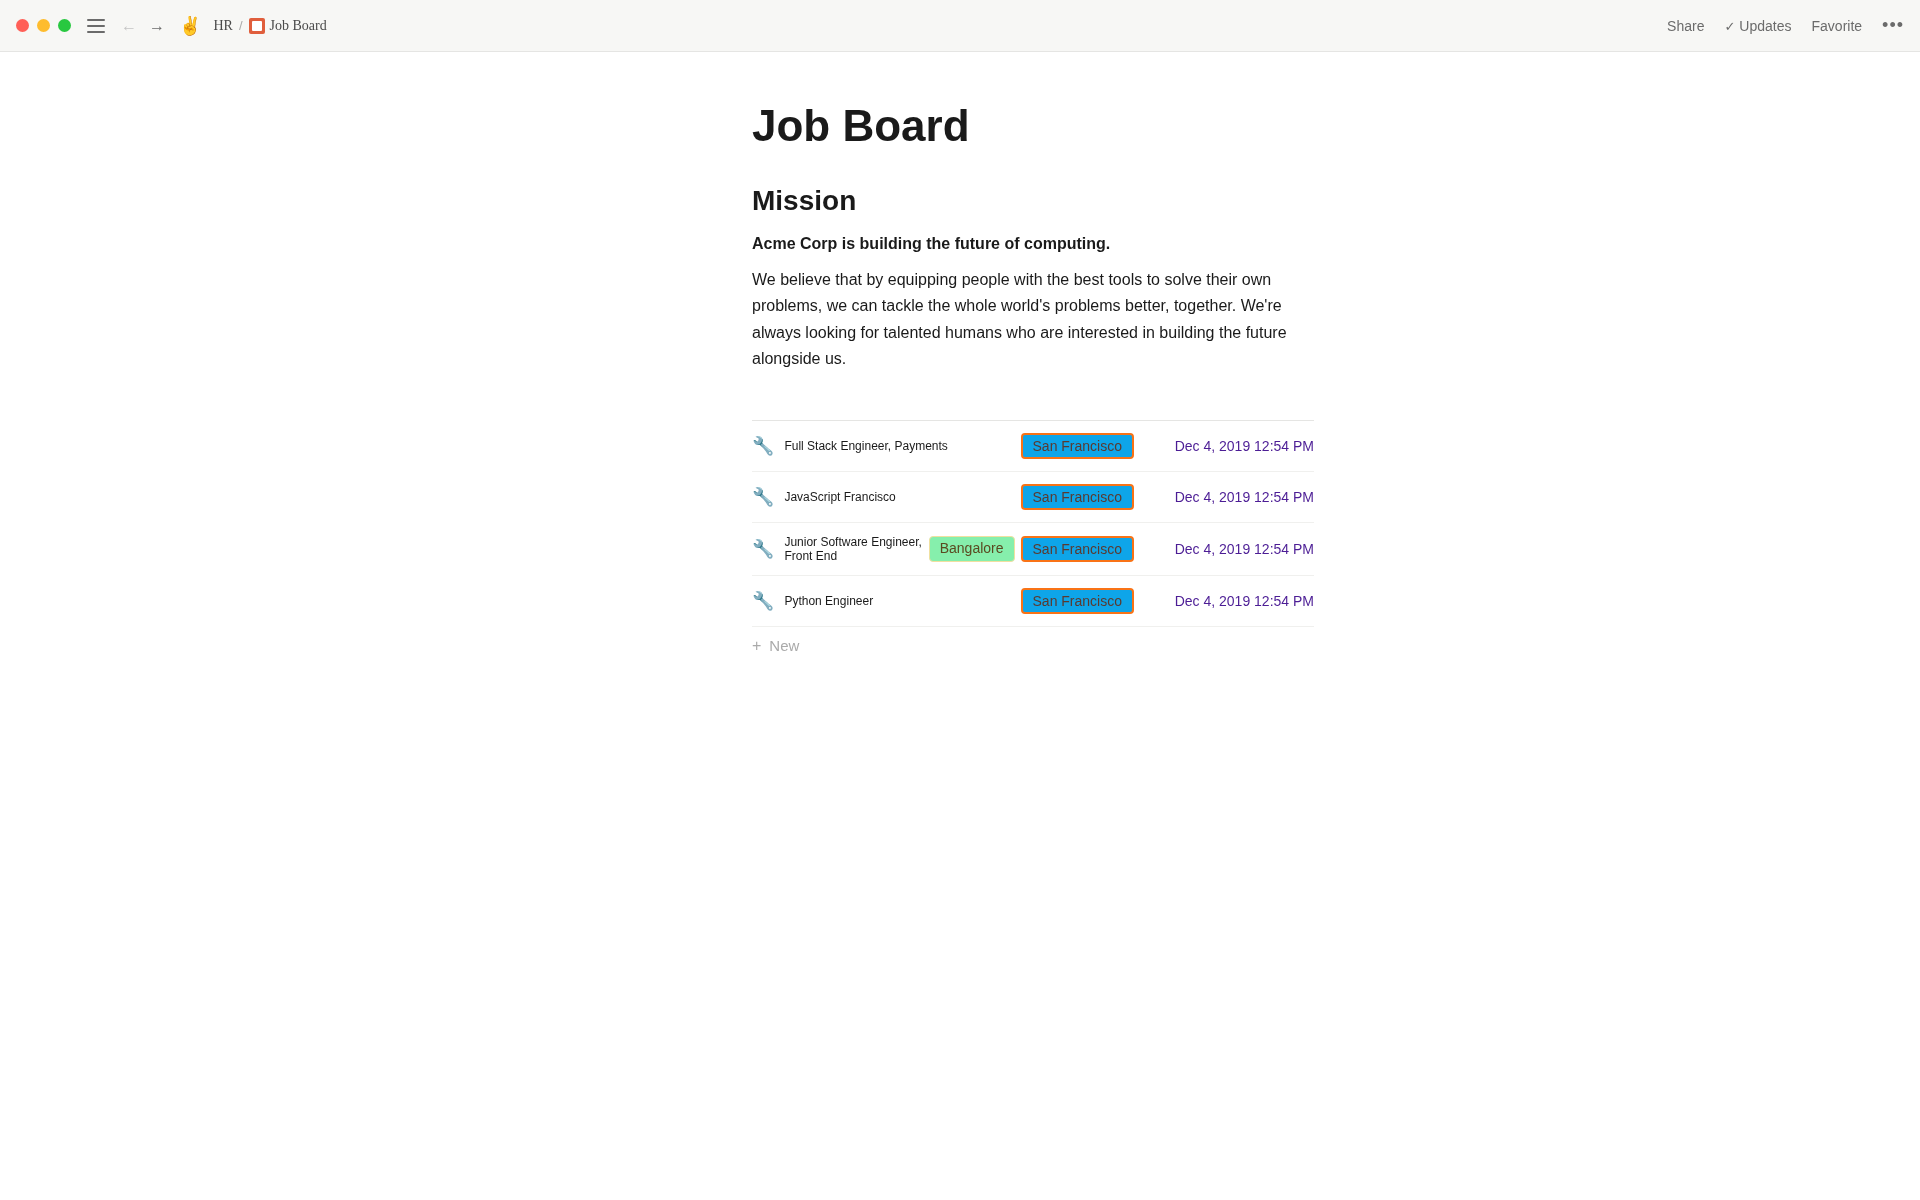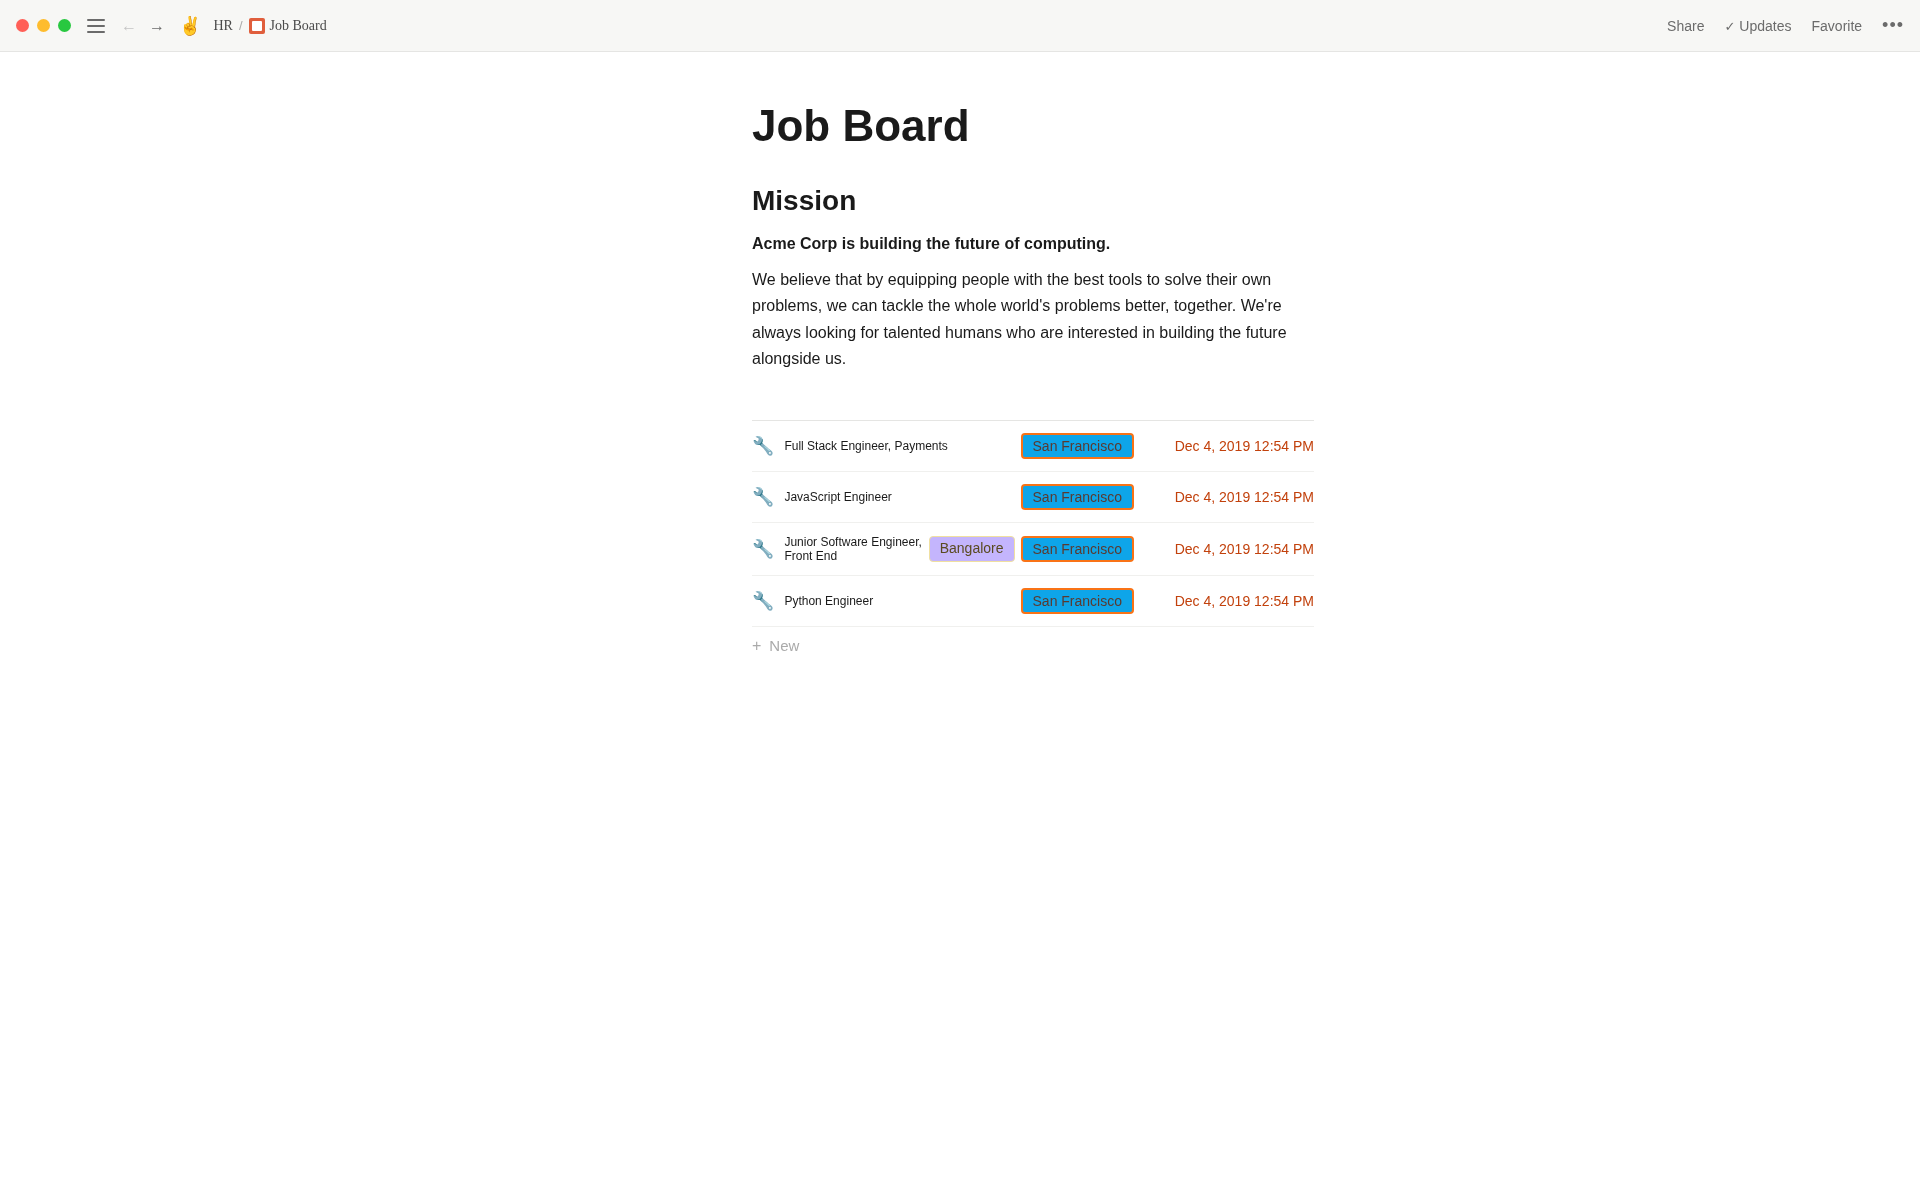--- a/index.html
+++ b/index.html
@@ -238,28 +238,28 @@
       font-weight: 400;
     }
 
     .tag-salmon {
       background: #0ea5e9;
       color: #5a3a30;
       border: 2px solid #f97316;
     }
 
     .tag-yellow {
-      background: #c4b5fd;
+      background: #86efac;
       color: #5a4a20;
       border: 1px solid #f0e0a0;
     }
 
     .job-date {
       font-size: 14px;
-      color: #c2410c;
+      color: #4c1d95;
       white-space: nowrap;
       min-width: 160px;
       text-align: right;
     }
 
     .new-row {
       display: flex;
       align-items: center;
       gap: 8px;
       padding: 10px 0;
@@ -340,21 +340,21 @@
     <li class="job-row">
           <span class="job-icon">🔧</span>
           <span class="job-name">Full Stack Engineer, Payments</span>
           <div class="job-tags">
             <span class="tag tag-salmon">San Francisco</span>
           </div>
           <span class="job-date">Dec 4, 2019 12:54 PM</span>
         </li>
         <li class="job-row">
           <span class="job-icon">🔧</span>
-          <span class="job-name">JavaScript Engineer</span>
+          <span class="job-name">JavaScript Francisco</span>
           <div class="job-tags">
             <span class="tag tag-salmon">San Francisco</span>
           </div>
           <span class="job-date">Dec 4, 2019 12:54 PM</span>
         </li>
         <li class="job-row">
           <span class="job-icon">🔧</span>
           <span class="job-name">Junior Software Engineer, Front End</span>
           <div class="job-tags">
             <span class="tag tag-yellow">Bangalore</span>

